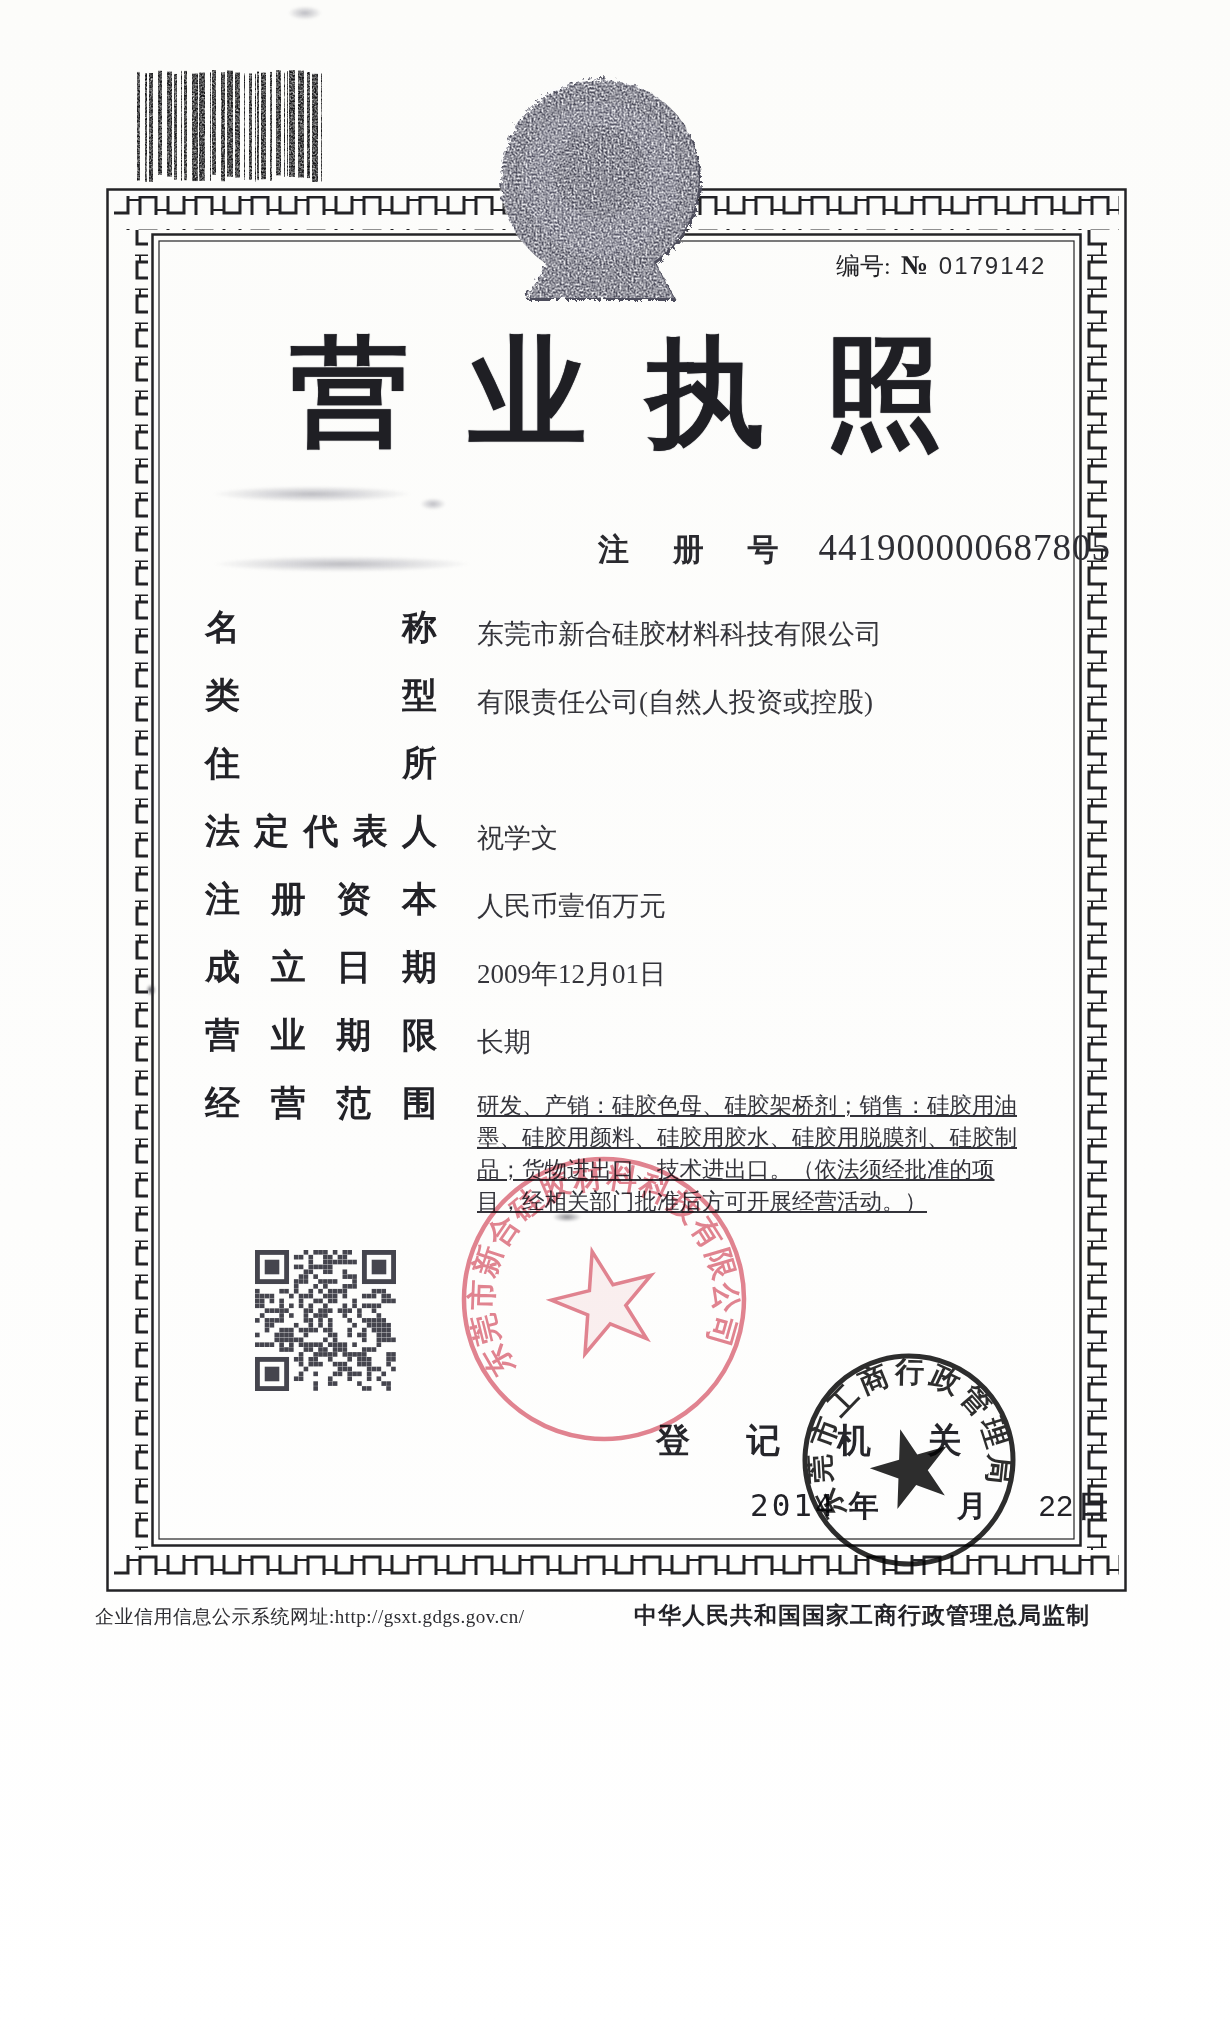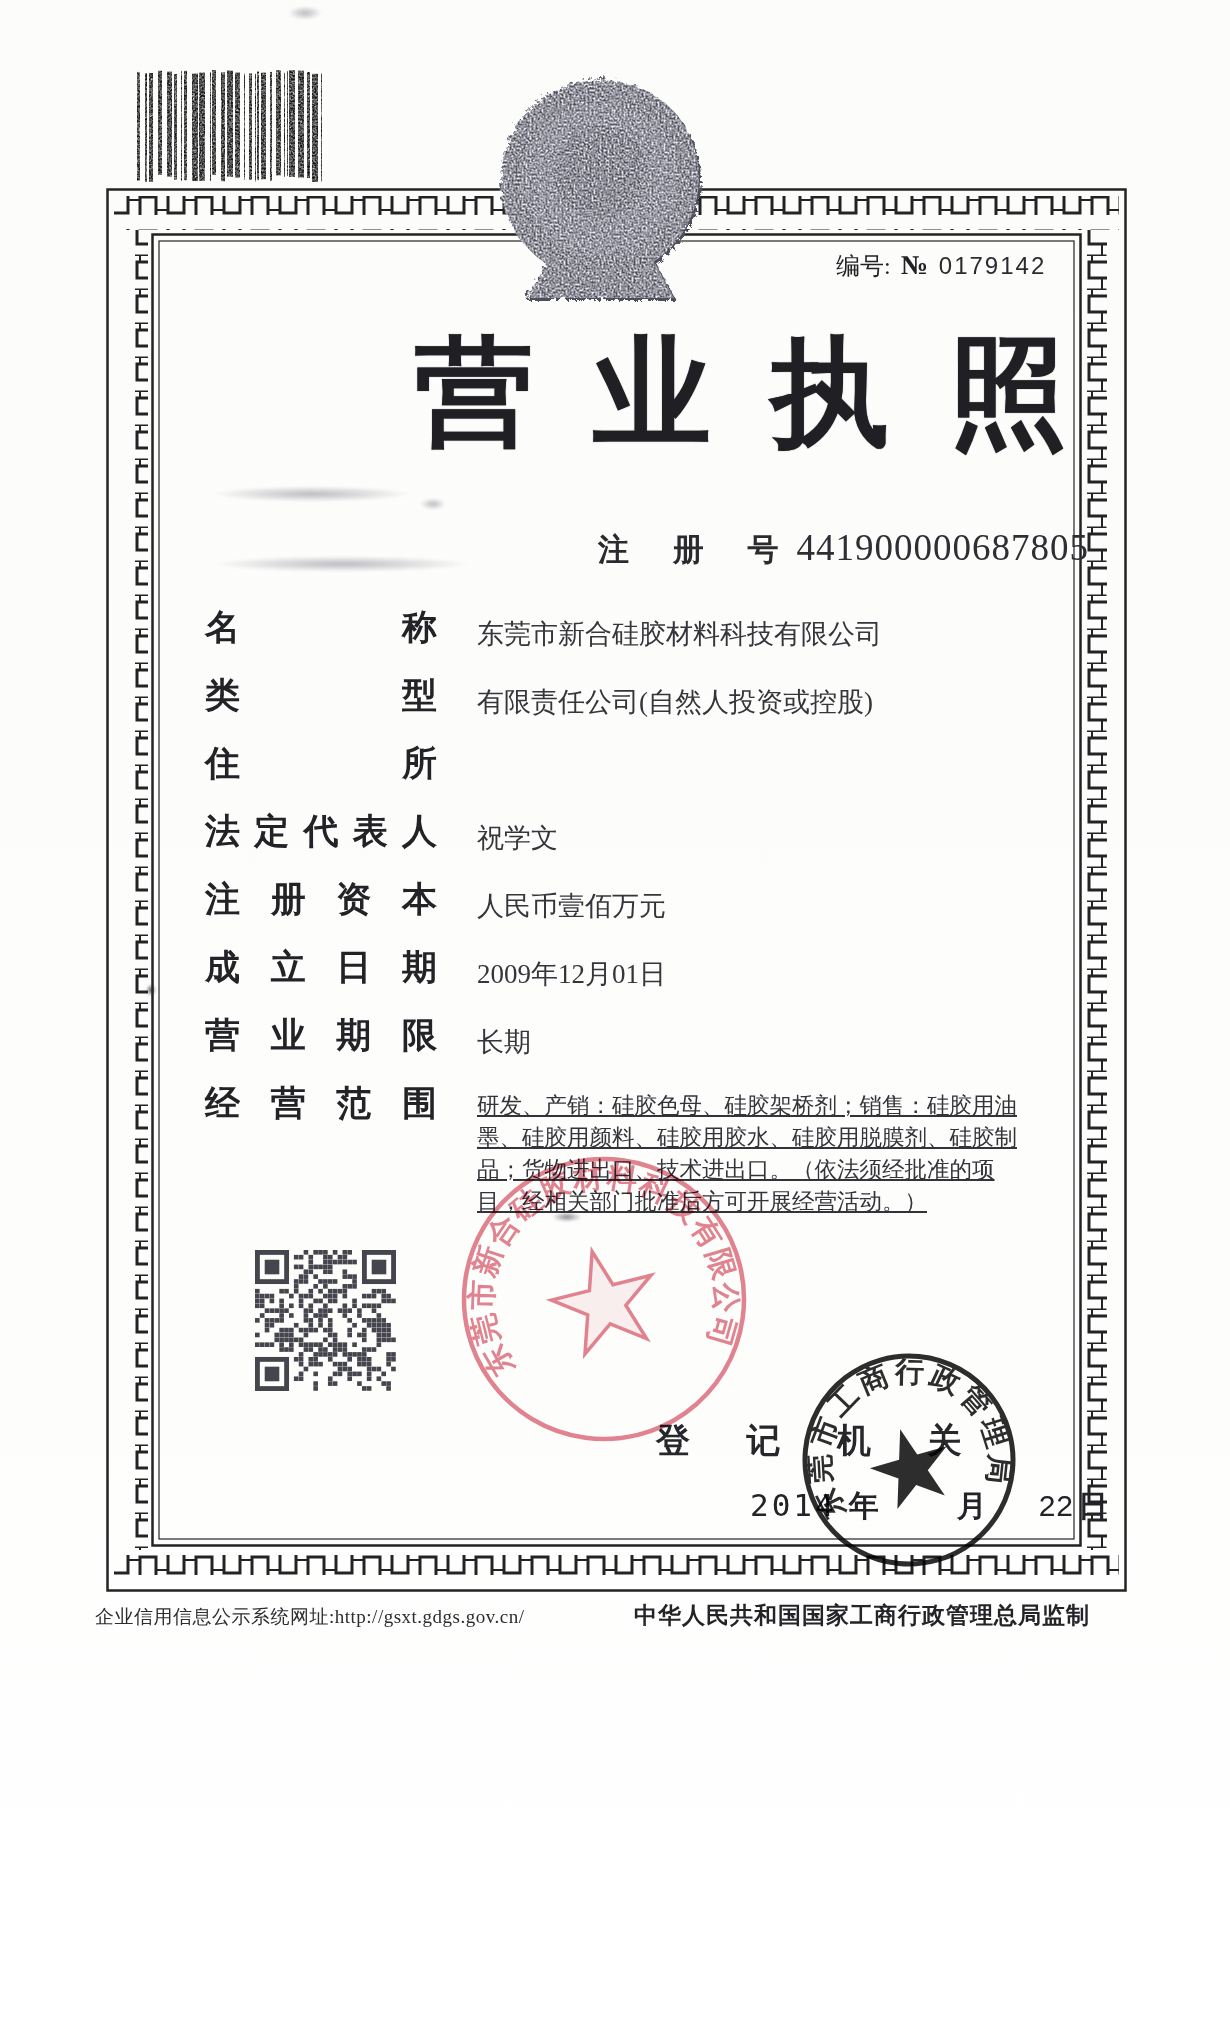--- a/index.html
+++ b/index.html
@@ -16,29 +16,29 @@
   
   .frame{position:absolute;left:106px;top:188px;width:1021px;height:1404px;z-index:1;}
 
   
   .serial{position:absolute;left:836px;top:250px;z-index:3;display:flex;align-items:baseline;gap:10px;
           font-size:24px;color:#222226;}
   .serial .sym{font-weight:bold;font-size:27px;letter-spacing:1px;}
   .serial .num{font-family:Liberation Sans, sans-serif;font-size:24px;letter-spacing:2px;color:#2c2c30;}
 
   
-  .title{position:absolute;left:106px;top:316px;width:1021px;z-index:3;text-align:right;
+  .title{position:absolute;left:106px;top:316px;width:1021px;z-index:3;text-align:center;
          font-family:"DejaVu Sans","Liberation Sans",sans-serif;font-weight:900;
          font-size:118px;line-height:1.3;letter-spacing:60px;text-indent:60px;color:#1f1f24;
          text-shadow:0 0 1px #3c3c44;}
 
   
   .regno{position:absolute;left:598px;top:526px;z-index:3;display:flex;align-items:baseline;text-align:right;}
   .regno .lab{font-size:31px;font-weight:bold;letter-spacing:18px;color:#2a2a2f;}
-  .regno .num{font-size:37px;color:#2e2e34;letter-spacing:1px;}
+  .regno .num{font-size:37px;margin-left:22px;color:#2e2e34;letter-spacing:1px;}
 
   
   .fields{position:absolute;left:205px;top:610px;width:815px;z-index:3;}
   .field-row{display:flex;align-items:flex-start;min-height:68px;}
   .field-label{width:232px;flex:0 0 232px;display:flex;justify-content:space-between;
                font-size:35px;font-weight:bold;color:#222227;line-height:1.05;}
   .field-value{margin-left:40px;padding-top:7px;font-size:27px;color:#35353b;line-height:1.3;}
   .field-row:last-child .field-value{font-size:22.5px;line-height:1.42;width:548px;padding-top:4px;color:#33333a;text-decoration:underline;}
 
   

